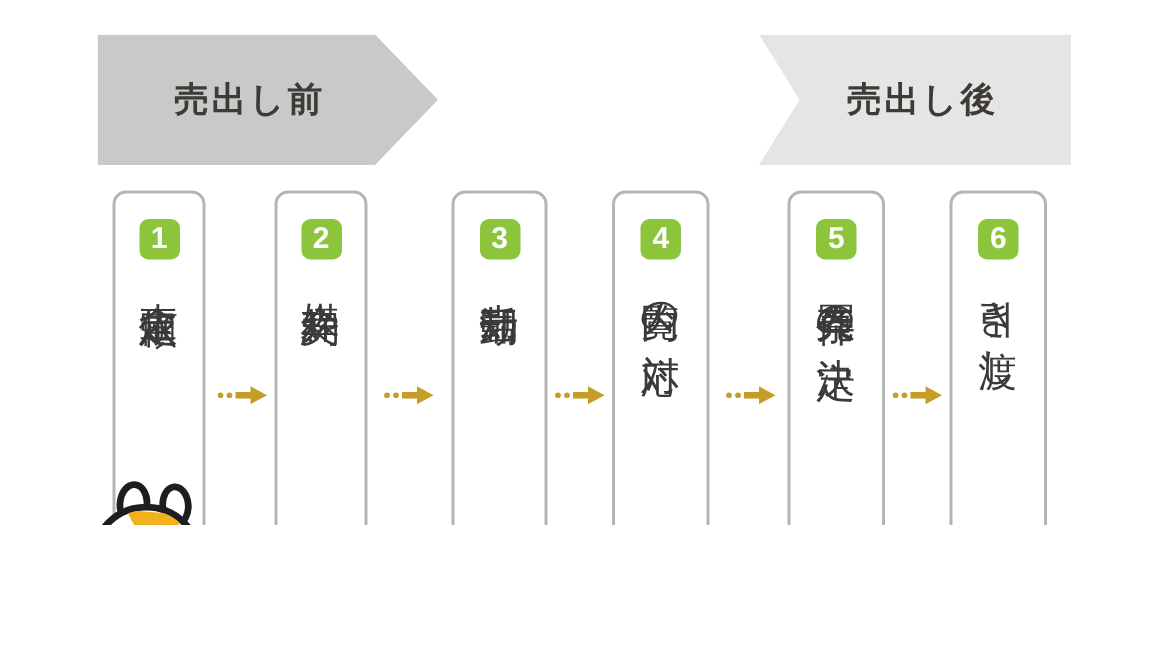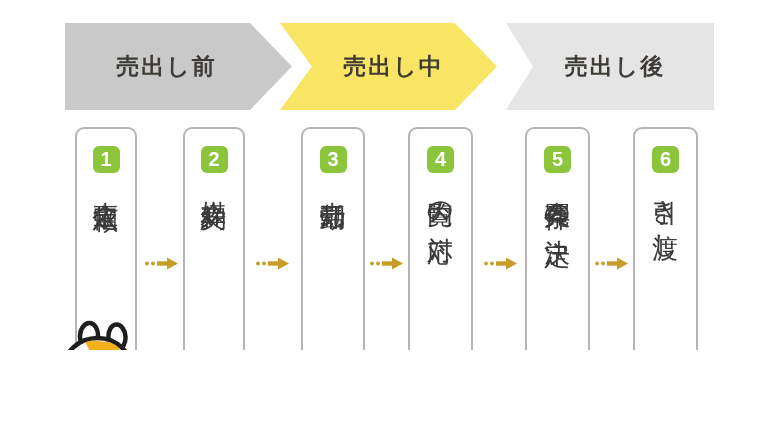--- a/index.html
+++ b/index.html
@@ -31,23 +31,20 @@
   
   .mascot{position:absolute;left:0;top:298px;width:160px;height:132px;z-index:5;}
 </style>
 </head>
 <body>
 
 <div class="stage">
 
   <div class="banner banner-1" style="background: rgb(201, 201, 201);">
     <span>売出し前</span>
-  </div>
-  <div class="banner banner-2" style="background: rgb(249, 229, 100);">
-    <span>売出し中</span>
   </div>
   <div class="banner banner-3" style="background: #e5e5e5;">
     <span>売出し後</span>
   </div>
 
   <div class="card" style="left:75px;width:62px">
     <div class="badge">1</div>
     <div class="vlabel">査定依頼</div>
   </div>
   <div class="card" style="left:183px;width:62px">

